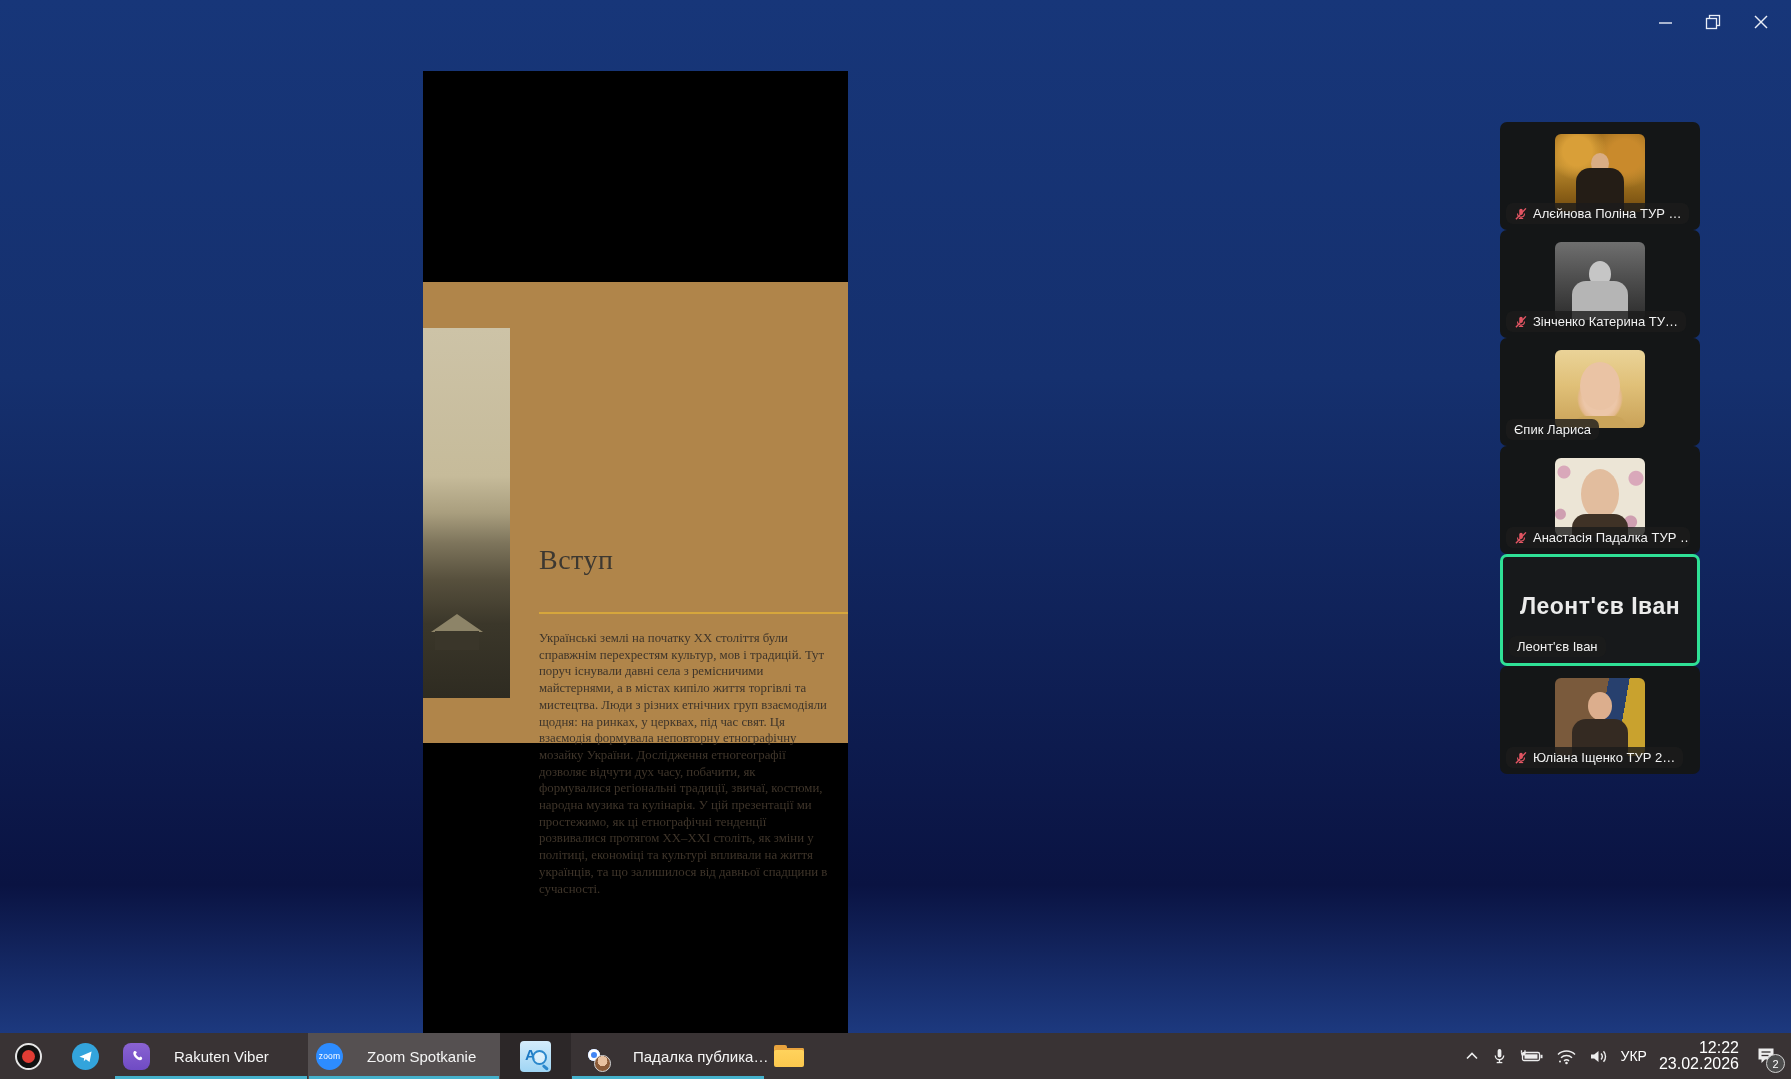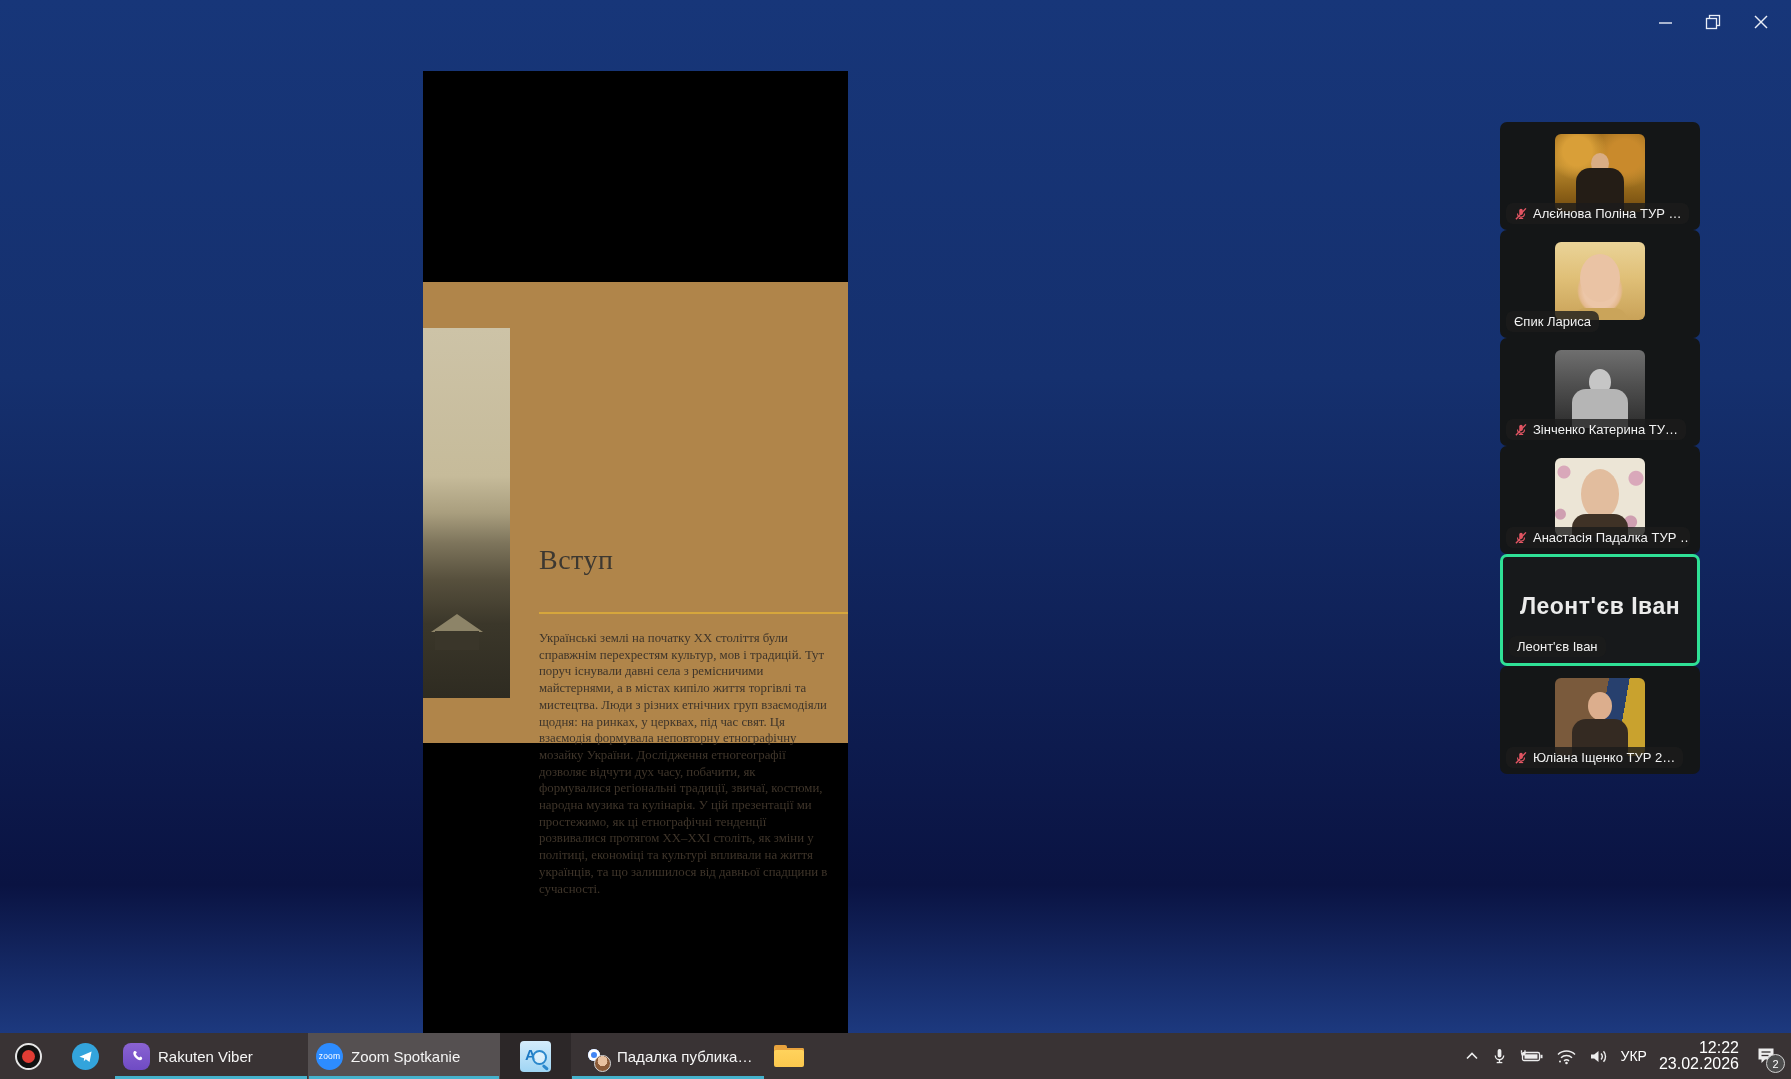--- a/index.html
+++ b/index.html
@@ -55,21 +55,21 @@
        --head:#dcae8d;--hw:24px;--hh:28px;--ht:18%;--torso:#342a22;--tt:52%;}
   .name-label{position:absolute;left:6px;bottom:6px;max-width:184px;display:flex;align-items:center;gap:5px;
     background:rgba(28,28,28,.8);border-radius:7px;padding:3px 8px;box-sizing:border-box;
     font-size:13px;color:#f2f2f2;white-space:nowrap;overflow:hidden;}
   .mic-muted{display:flex;flex:0 0 auto;}
   .big-name{position:absolute;left:0;right:0;top:36px;text-align:center;
     font-size:23px;font-weight:700;color:#ebebeb;letter-spacing:.5px;}
 
   
   .taskbar{position:absolute;left:0;bottom:0;width:1791px;height:46px;background:#393334;display:flex;align-items:stretch;}
-  .tb-item{position:relative;display:flex;align-items:center;justify-content:center;gap:8px;height:46px;box-sizing:border-box;}
+  .tb-item{position:relative;display:flex;align-items:center;justify-content:center;gap:24px;height:46px;box-sizing:border-box;}
   .tb-label{font-size:15px;color:#f5f5f5;white-space:nowrap;}
   .tb-underline::after{content:"";position:absolute;left:1px;right:1px;bottom:0;height:3px;background:#45b2cc;}
   .tb-record{width:56px;}
   .rec-icon{width:27px;height:27px;border-radius:50%;background:#111;border:2px solid #e6e6e6;
     display:flex;align-items:center;justify-content:center;box-sizing:border-box;}
   .rec-icon::after{content:"";width:13px;height:13px;border-radius:50%;background:#e03c34;}
   .tb-telegram{width:58px;}
   .tg-icon{width:27px;height:27px;border-radius:50%;background:#33a4dc;display:flex;align-items:center;justify-content:center;}
   .tb-viber{width:194px;justify-content:flex-start;padding-left:9px;}
   .viber-icon{width:27px;height:27px;border-radius:8px;background:linear-gradient(180deg,#8a63d2,#6f4bc4);
@@ -173,43 +173,43 @@
               <line x1="8" y1="11.5" x2="8" y2="13" stroke="#e25563" stroke-width="1.3"></line>
               <line x1="5.5" y1="13.2" x2="10.5" y2="13.2" stroke="#e25563" stroke-width="1.3"></line>
               <line x1="2.2" y1="14" x2="13.6" y2="1.6" stroke="#e25563" stroke-width="1.6"></line>
             </svg>
         </span>
         <span>Алєйнова Поліна ТУР …</span>
       </div>
     </div>
 
     <div class="tile">
-      <div class="avatar av2"></div>
-      <div class="name-label">
-        <span>Єпик Лариса</span>
-      </div>
-    </div>
-
-    <div class="tile">
       <div class="avatar av3"></div>
       <div class="name-label">
         <span class="mic-muted">
           <svg width="14" height="14" viewBox="0 0 16 16">
               <rect x="6" y="2" width="4" height="7" rx="2" fill="#e25563"></rect>
               <path d="M4 7.5a4 4 0 0 0 8 0" fill="none" stroke="#e25563" stroke-width="1.3"></path>
               <line x1="8" y1="11.5" x2="8" y2="13" stroke="#e25563" stroke-width="1.3"></line>
               <line x1="5.5" y1="13.2" x2="10.5" y2="13.2" stroke="#e25563" stroke-width="1.3"></line>
               <line x1="2.2" y1="14" x2="13.6" y2="1.6" stroke="#e25563" stroke-width="1.6"></line>
             </svg>
         </span>
         <span>Зінченко Катерина ТУ…</span>
       </div>
     </div>
 
     <div class="tile">
+      <div class="avatar av2"></div>
+      <div class="name-label">
+        <span>Єпик Лариса</span>
+      </div>
+    </div>
+
+    <div class="tile">
       <div class="avatar av4"></div>
       <div class="name-label">
         <span class="mic-muted">
           <svg width="14" height="14" viewBox="0 0 16 16">
               <rect x="6" y="2" width="4" height="7" rx="2" fill="#e25563"></rect>
               <path d="M4 7.5a4 4 0 0 0 8 0" fill="none" stroke="#e25563" stroke-width="1.3"></path>
               <line x1="8" y1="11.5" x2="8" y2="13" stroke="#e25563" stroke-width="1.3"></line>
               <line x1="5.5" y1="13.2" x2="10.5" y2="13.2" stroke="#e25563" stroke-width="1.3"></line>
               <line x1="2.2" y1="14" x2="13.6" y2="1.6" stroke="#e25563" stroke-width="1.6"></line>
             </svg>

